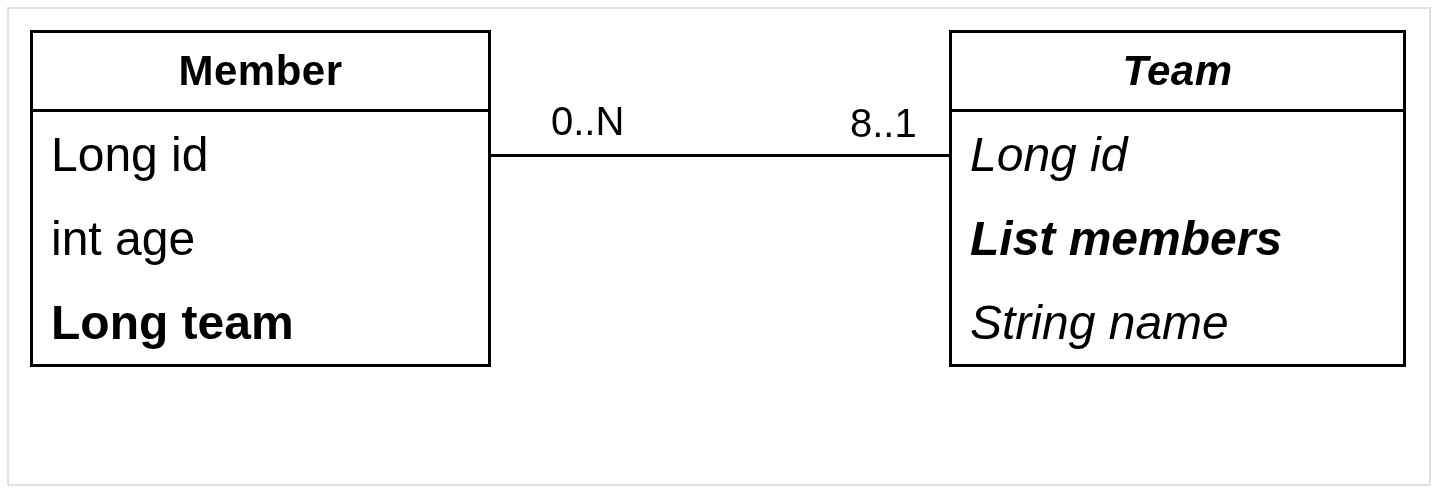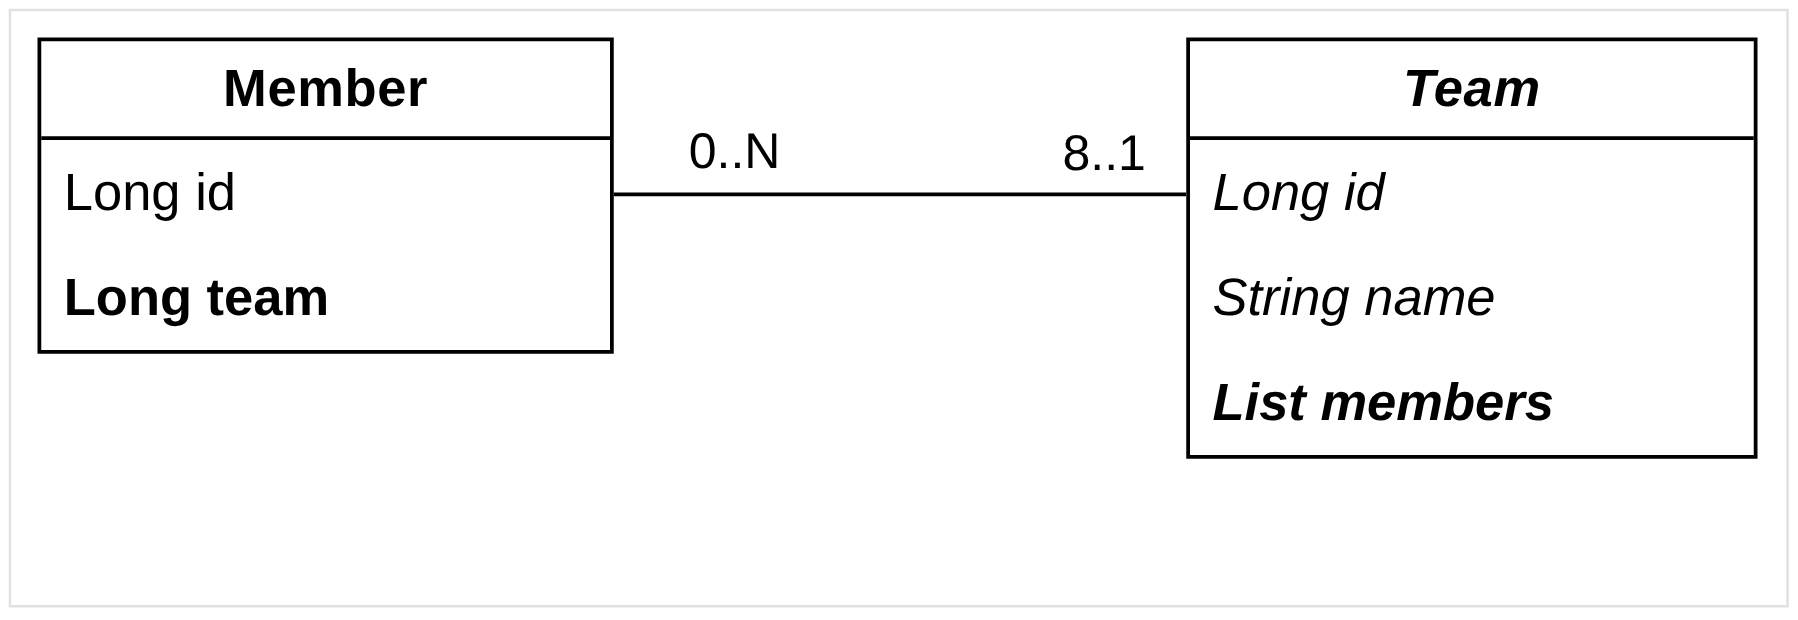--- a/index.html
+++ b/index.html
@@ -30,21 +30,21 @@
   .entity__header {
     height: 79px;
     border-bottom: 3px solid #000000;
     display: flex; align-items: center; justify-content: center;
     font-size: 42px; font-weight: bold; letter-spacing: 0.5px;
   }
   .entity__row {
     height: 84px;
     display: flex; align-items: center;
     padding-left: 18px;
-    font-size: 42px; font-weight: normal;
+    font-size: 48px; font-weight: normal;
     white-space: nowrap;
   }
   .entity__row--bold { font-weight: bold; }
 
   .connector {
     position: absolute;
     left: 491px; top: 154px;
     width: 458px; height: 3px;
     background: #000000;
   }
@@ -59,29 +59,30 @@
 </head>
 <body>
 
 <div class="canvas">
 
   <div class="frame"></div>
 
   <div class="entity entity--member">
     <div class="entity__header">Member</div>
     <div class="entity__row">Long id</div>
+    <div class="entity__row">int age</div>
     <div class="entity__row entity__row--bold">Long team</div>
   </div>
 
   <div class="connector"></div>
 
   <div class="cardinality cardinality--source">0..N</div>
 
   <div class="cardinality cardinality--target">8..1</div>
 
   <div class="entity entity--team">
     <div class="entity__header">Team</div>
     <div class="entity__row">Long id</div>
+    <div class="entity__row entity__row--bold">List members</div>
     <div class="entity__row">String name</div>
-    <div class="entity__row entity__row--bold">List members</div>
   </div>
 
 </div>
 
 </body></html>

